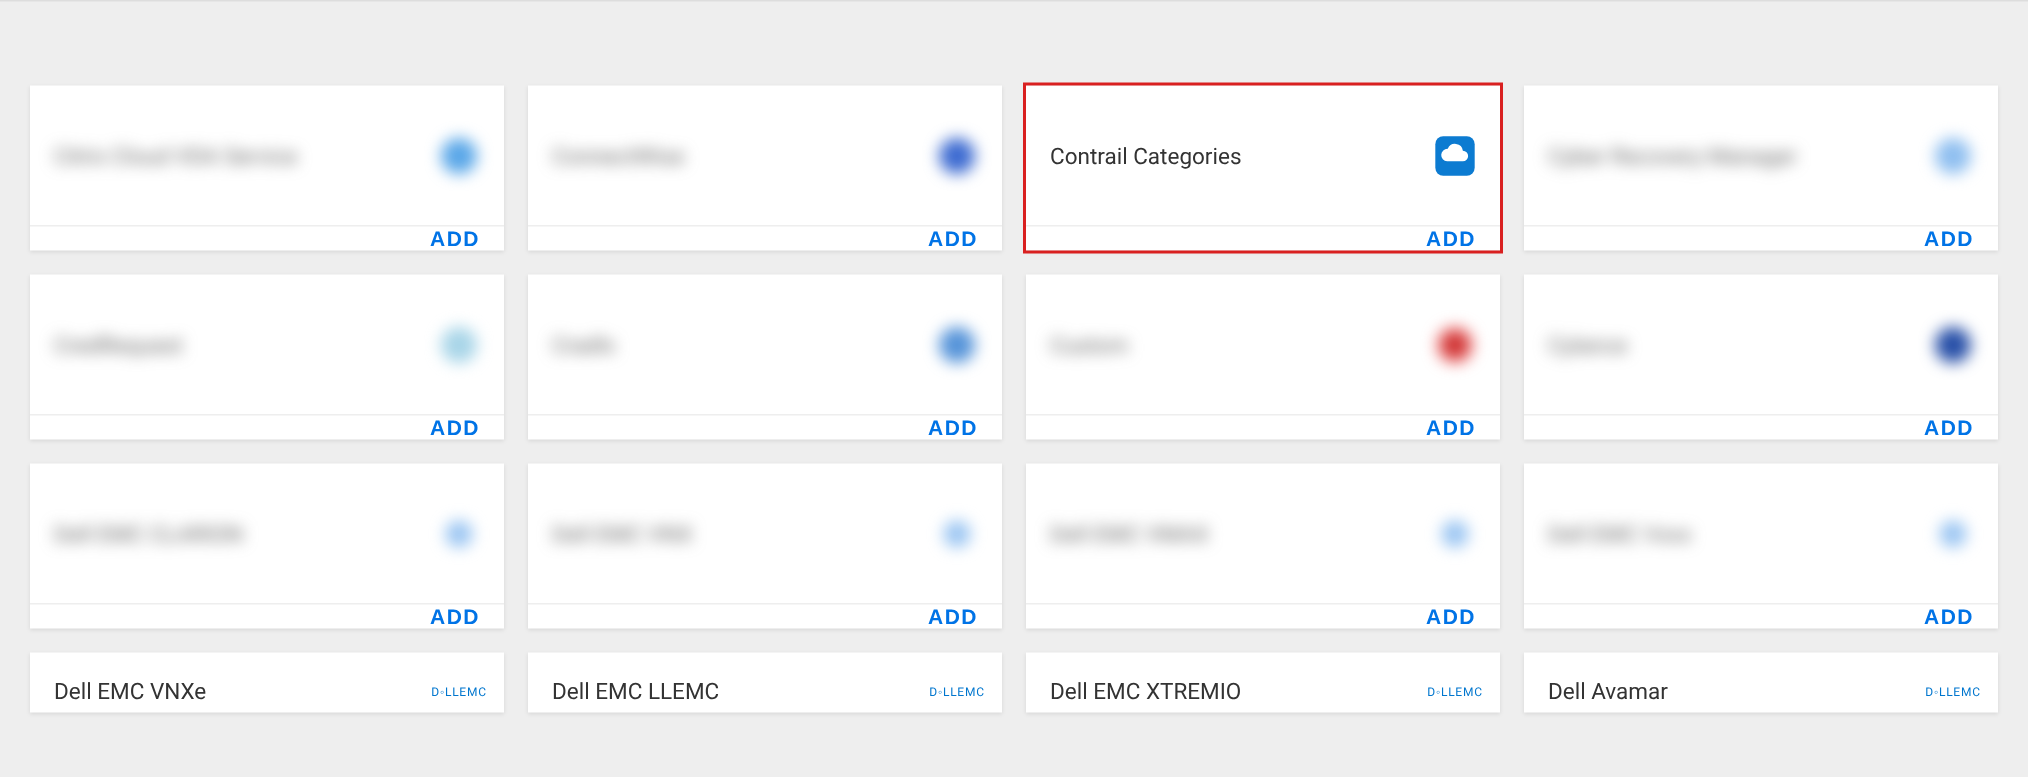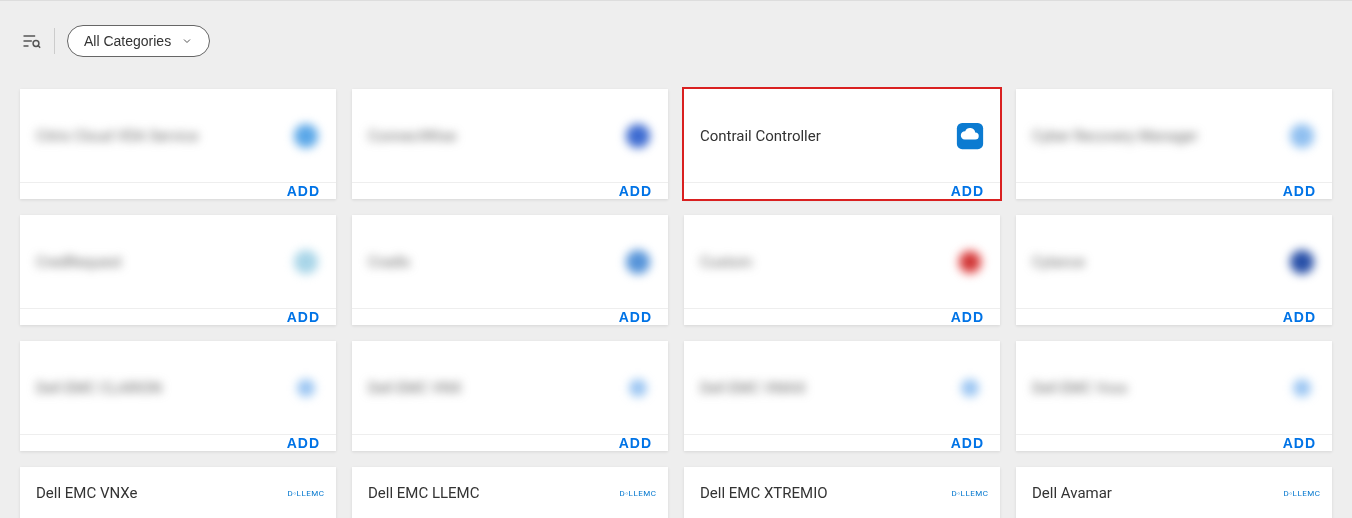--- a/index.html
+++ b/index.html
@@ -137,47 +137,29 @@
   .b4 { background: #a8d5e8; }
   .b5 { background: #5694d9; }
   .b6 { background: radial-gradient(#c33 40%, #f88 70%); }
   .b7 { background: #2850a8; }
   .b8 { background: #9ac5f2; width:18px; height:18px;}
   .b9 { background: #9ac5f2; width:18px; height:18px;}
   .b10 { background: #9ac5f2; width:18px; height:18px;}
   .b11 { background: #9ac5f2; width:18px; height:18px;}
   
   .card.partial {
-    height: 52px;
+    height: 40px;
     overflow: hidden;
   }
   .card.partial .card-top { padding: 12px 16px; }
 </style>
 </head>
 <body>
 
 <div class="header">
-  <div class="header-right">
-    <div class="filter-icon">
-      <svg width="20" height="20" viewBox="0 0 24 24" fill="none" stroke="#555" stroke-width="1.8">
-        <line x1="3" y1="6" x2="17" y2="6"></line>
-        <line x1="3" y1="12" x2="13" y2="12"></line>
-        <line x1="3" y1="18" x2="9" y2="18"></line>
-        <circle cx="18" cy="15" r="3.5"></circle>
-        <line x1="20.5" y1="17.5" x2="23" y2="20"></line>
-      </svg>
-    </div>
-    <div class="divider-v"></div>
-    <button class="category-btn">
-      <span>All Categories</span>
-      <svg class="chevron" viewBox="0 0 24 24" fill="none" stroke="#555" stroke-width="2">
-        <polyline points="6 9 12 15 18 9"></polyline>
-      </svg>
-    </button>
-  </div>
 </div>
 
 <div class="grid" id="grid">
     <div class="card">
     <div class="card-top">
       <div class="card-name blurred">Citrix Cloud VDA Service</div>
       <div class="card-icon blurred">
           <div class="blob b1"></div>
         </div>
     </div>
@@ -191,21 +173,21 @@
       <div class="card-icon blurred">
           <div class="blob b2"></div>
         </div>
     </div>
     <div class="card-bottom">
       <button class="add-btn">ADD</button>
     </div>
     </div>
     <div class="card highlight">
     <div class="card-top">
-      <div class="card-name ">Contrail Controller</div>
+      <div class="card-name ">Contrail Categories</div>
       <div class="card-icon ">
           <svg class="cloud-icon" viewBox="0 0 32 32">
       <rect x="1" y="1" width="30" height="30" rx="6" fill="#0c7bd1"></rect>
       <path d="M22 20a4 4 0 0 0 0-8 6 6 0 0 0-11.5-1.5A4.5 4.5 0 0 0 10 20h12z" fill="#fff"></path>
     </svg>
         </div>
     </div>
     <div class="card-bottom">
       <button class="add-btn">ADD</button>
     </div>

